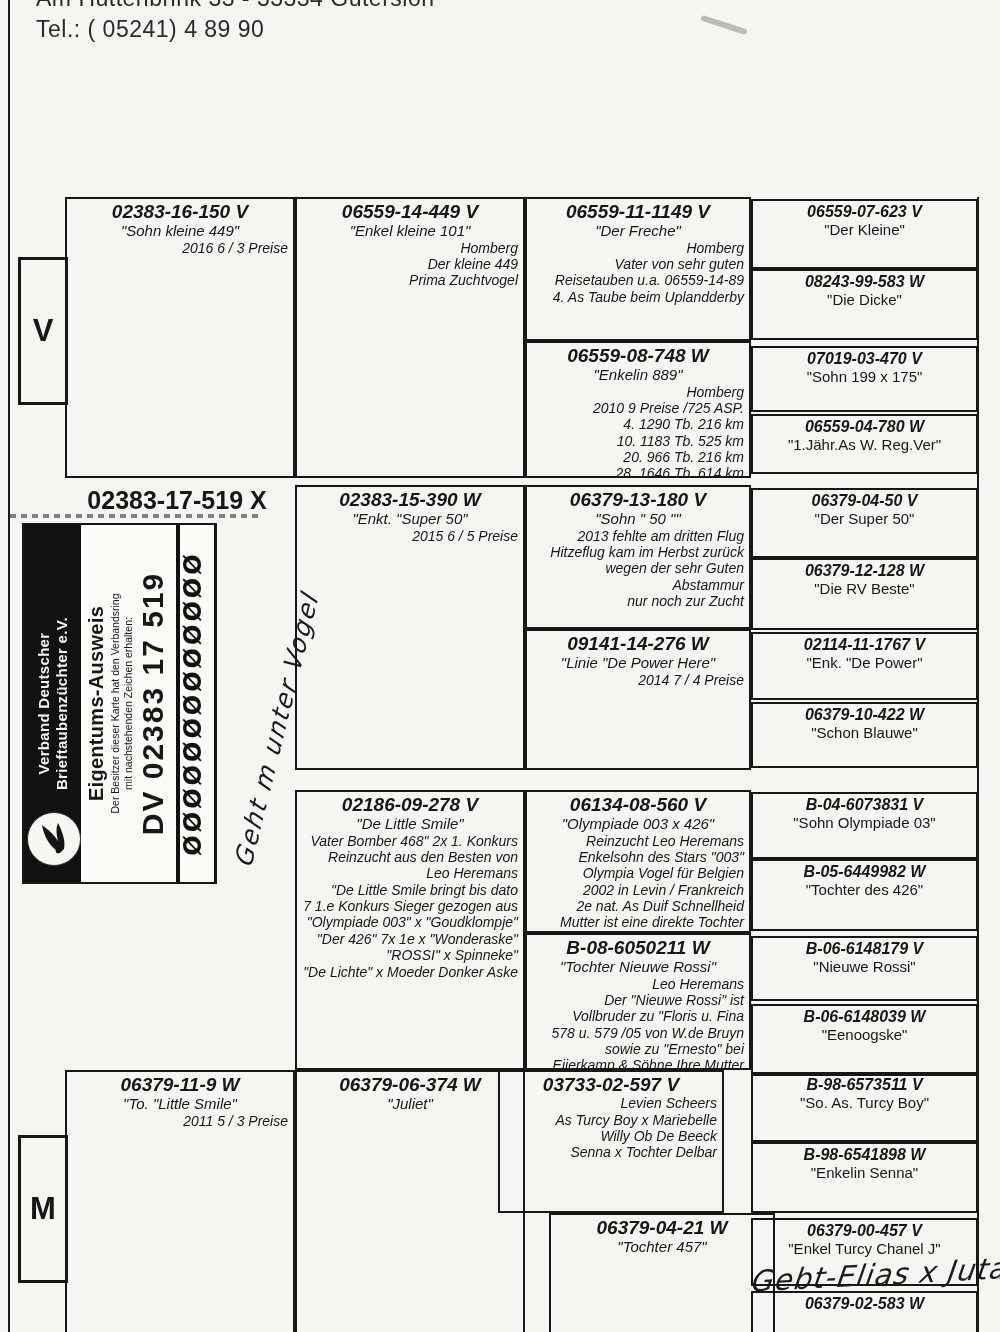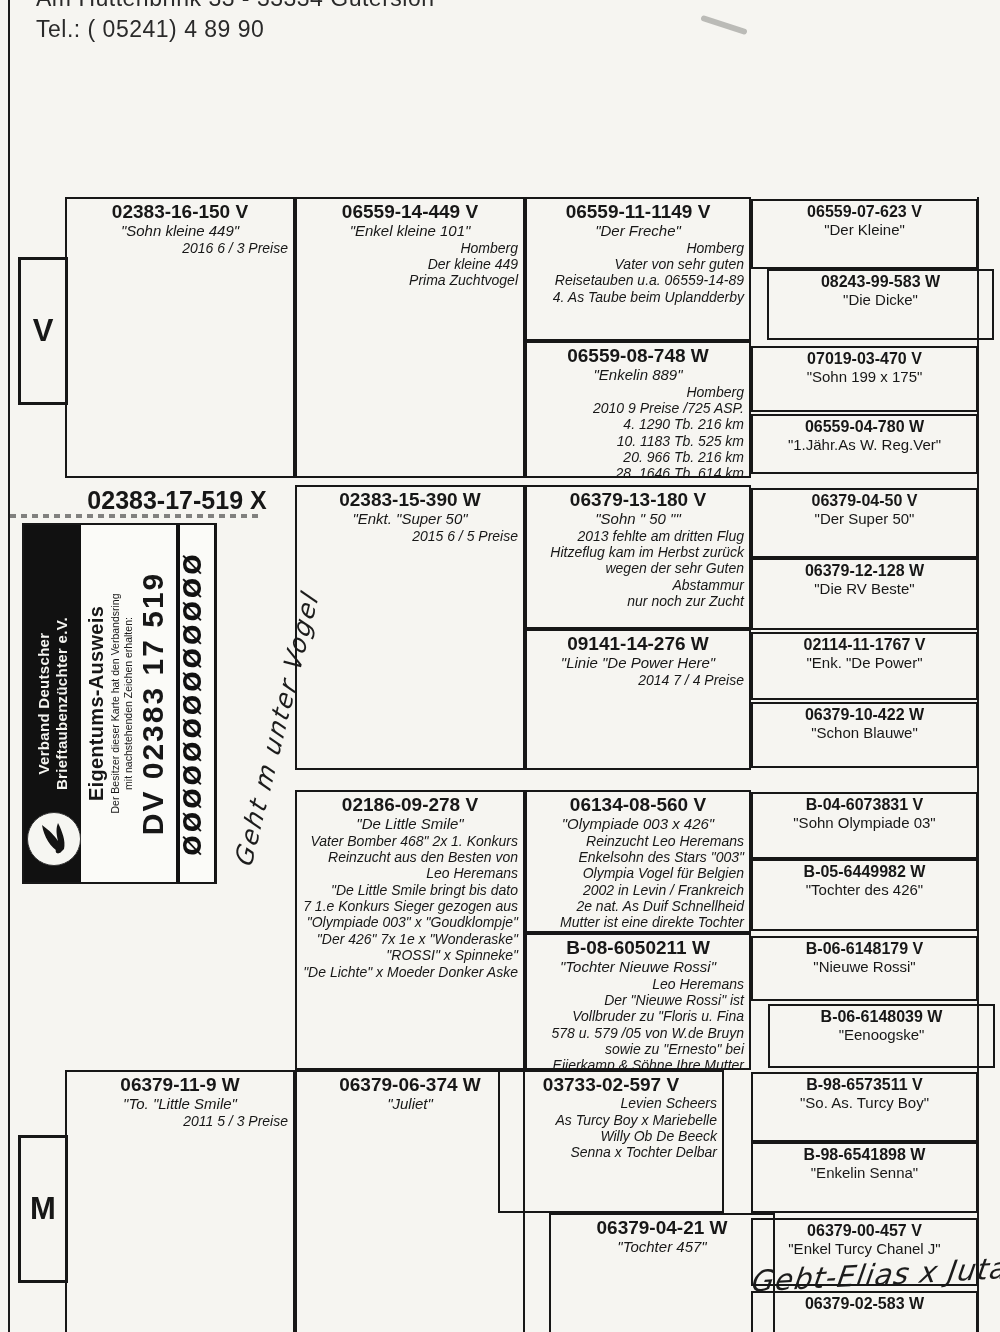--- a/index.html
+++ b/index.html
@@ -8,21 +8,21 @@
     background:#f6f5f1;
     font-family:"Liberation Sans","DejaVu Sans",sans-serif;
     color:#171717;
   }
   
   .vline{position:absolute;width:2px;background:#1b1b1b;}
   
   .hdr{position:absolute;left:36px;font-size:23px;letter-spacing:.5px;color:#2a2a2a;white-space:nowrap;}
   
   .cell{position:absolute;box-sizing:border-box;border:2px solid #171717;padding:2px 5px;overflow:hidden;background:transparent;}
-  .ring{text-align:center;font-weight:bold;font-size:19px;line-height:1.12;white-space:nowrap;}
+  .ring{text-align:center;font-weight:bold;font-size:19px;line-height:1.12;white-space:nowrap;font-style:italic;}
   .ring.sm{font-size:16px;line-height:1.15;}
   .name{text-align:center;font-style:italic;font-size:15px;line-height:1.15;white-space:nowrap;}
   .name.up{font-style:normal;}
   .name:empty{display:none;}
   .body{font-style:italic;font-size:14px;line-height:1.17;white-space:pre-line;text-align:right;}
   
   .subject-ring{position:absolute;left:58px;top:486px;width:238px;text-align:center;font-weight:bold;font-size:25px;}
   .vm-box{position:absolute;left:18px;width:44px;height:142px;border:3px solid #171717;display:flex;align-items:center;justify-content:center;font-weight:bold;font-size:31px;}
   
   .card{position:absolute;left:22px;top:523px;width:191px;height:357px;border:2px solid #171717;background:#fbfbf8;overflow:hidden;}
@@ -114,21 +114,21 @@
 2010  9 Preise /725 ASP.
  4.  1290 Tb. 216 km
 10. 1183 Tb. 525 km
 20.   966 Tb. 216 km
 28. 1646 Tb. 614 km</div>
 </div>
 <div class="cell" style="left:751px;top:199px;width:227px;height:70px;">
   <div class="ring sm">06559-07-623 V</div>
   <div class="name up">"Der Kleine"</div>
 </div>
-<div class="cell" style="left:767px;top:269px;width:227px;height:71px;">
+<div class="cell" style="left:751px;top:269px;width:227px;height:71px;">
   <div class="ring sm">08243-99-583 W</div>
   <div class="name up">"Die Dicke"</div>
 </div>
 <div class="cell" style="left:751px;top:346px;width:227px;height:66px;">
   <div class="ring sm">07019-03-470 V</div>
   <div class="name up">"Sohn 199 x 175"</div>
 </div>
 <div class="cell" style="left:751px;top:414px;width:227px;height:60px;">
   <div class="ring sm">06559-04-780 W</div>
   <div class="name up">"1.Jähr.As W. Reg.Ver"</div>
@@ -208,21 +208,21 @@
   <div class="name up">"Sohn Olympiade 03"</div>
 </div>
 <div class="cell" style="left:751px;top:859px;width:227px;height:72px;">
   <div class="ring sm">B-05-6449982 W</div>
   <div class="name up">"Tochter des 426"</div>
 </div>
 <div class="cell" style="left:751px;top:936px;width:227px;height:65px;">
   <div class="ring sm">B-06-6148179 V</div>
   <div class="name up">"Nieuwe Rossi"</div>
 </div>
-<div class="cell" style="left:768px;top:1004px;width:227px;height:64px;">
+<div class="cell" style="left:751px;top:1004px;width:227px;height:72px;">
   <div class="ring sm">B-06-6148039 W</div>
   <div class="name up">"Eenoogske"</div>
 </div>
 
 <div class="cell" style="left:65px;top:1070px;width:230px;height:262px;border-bottom:none;">
   <div class="ring">06379-11-9 W</div>
   <div class="name">"To. "Little Smile"</div>
   <div class="body">2011  5 / 3  Preise</div>
 </div>
 <div class="cell" style="left:295px;top:1070px;width:230px;height:262px;border-bottom:none;">

